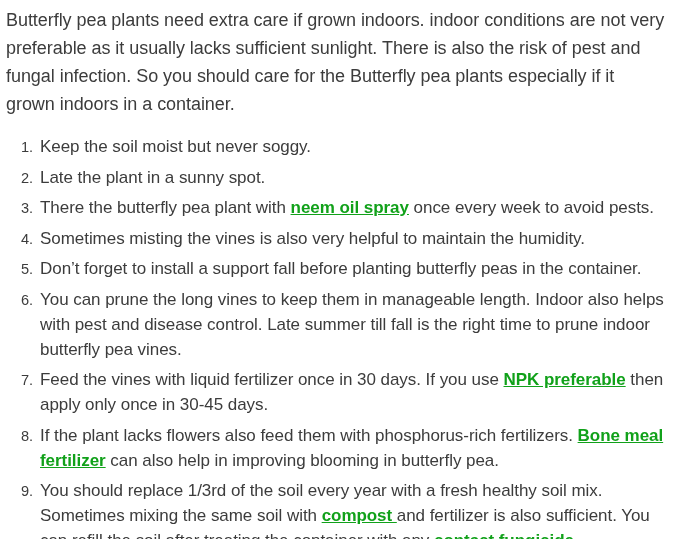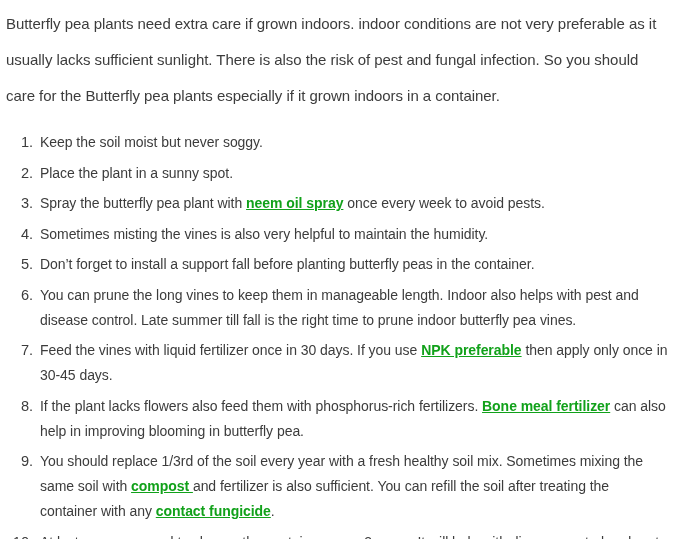--- a/index.html
+++ b/index.html
@@ -27,37 +27,37 @@
     font-size: 21.5px;
     font-weight: bold;
     color: #22a02a;
     margin: 0;
     padding: 4px 0 0 1px;
     line-height: 26px;
     letter-spacing: -0.15px;
   }
 
   p.intro {
-    font-size: 15px;
-    line-height: 36px;
+    font-size: 18px;
+    line-height: 28px;
     margin: 6px 0 0 0;
     padding: 0 4px 0 1px;
     color: #3c3c3c;
     letter-spacing: -0.05px;
   }
 
   ol.care-list {
     margin: 16px 0 0 0;
     padding: 0 2px 0 32px;
     list-style-position: outside;
     list-style-type: decimal;
   }
 
   ol.care-list > li {
-    font-size: 14px;
+    font-size: 17px;
     line-height: 25px;
     color: #3c3c3c;
     margin-bottom: 5.5px;
     padding-left: 3px;
     letter-spacing: -0.05px;
   }
 
   ol.care-list > li::marker {
     color: #3c3c3c;
     font-size: 14.6px;
@@ -72,22 +72,22 @@
 </head>
 <body>
 
 <div class="page">
 
 
   <p class="intro">Butterfly pea plants need extra care if grown indoors. indoor conditions are not very preferable as it usually lacks sufficient sunlight. There is also the risk of pest and fungal infection. So you should care for the Butterfly pea plants especially if it grown indoors in a container.</p>
 
   <ol class="care-list">
       <li value="1"><span>Keep the soil moist but never soggy.</span></li>
-      <li value="2"><span>Place the plant in a sunny spot.</span></li>
-      <li value="3"><span>Spray the butterfly pea plant with </span><a class="inline-link" href="#">neem oil spray</a><span> once every week to avoid pests.</span></li>
+      <li value="2"><span>Late the plant in a sunny spot.</span></li>
+      <li value="3"><span>There the butterfly pea plant with </span><a class="inline-link" href="#">neem oil spray</a><span> once every week to avoid pests.</span></li>
       <li value="4"><span>Sometimes misting the vines is also very helpful to maintain the humidity.</span></li>
       <li value="5"><span>Don’t forget to install a support fall before planting butterfly peas in the container.</span></li>
       <li value="6"><span>You can prune the long vines to keep them in manageable length. Indoor also helps with pest and disease control. Late summer till fall is the right time to prune indoor butterfly pea vines.</span></li>
       <li value="7"><span>Feed the vines with liquid fertilizer once in 30 days. If you use </span><a class="inline-link" href="#">NPK preferable</a><span> then apply only once in 30-45 days.</span></li>
       <li value="8"><span>If the plant lacks flowers also feed them with phosphorus-rich fertilizers. </span><a class="inline-link" href="#">Bone meal fertilizer</a><span> can also help in improving blooming in butterfly pea.</span></li>
       <li value="9"><span>You should replace 1/3rd of the soil every year with a fresh healthy soil mix. Sometimes mixing the same soil with </span><a class="inline-link" href="#">compost </a><span>and fertilizer is also sufficient. You can refill the soil after treating the container with any </span><a class="inline-link" href="#">contact fungicide</a><span>.</span></li>
       <li value="10"><span>At last, you may need to change the container every 3 years. It will help with disease control and root-bound problems.</span></li>
     </ol>
 
 </div>

